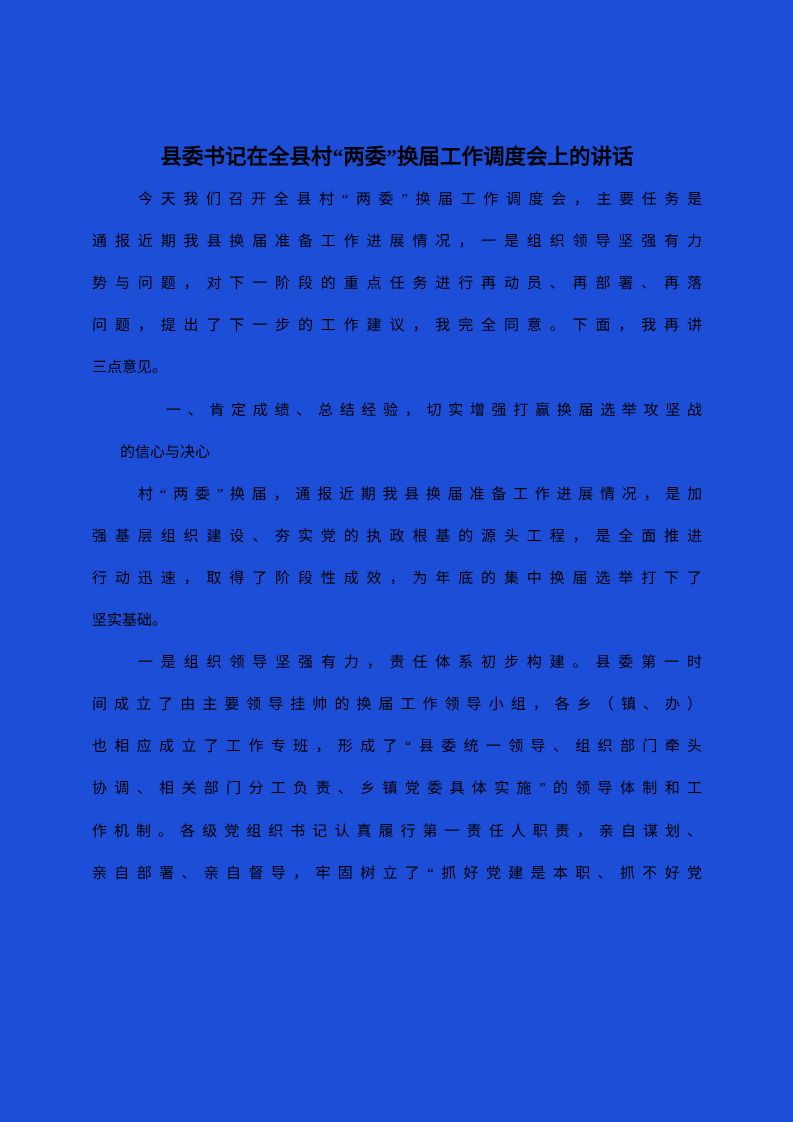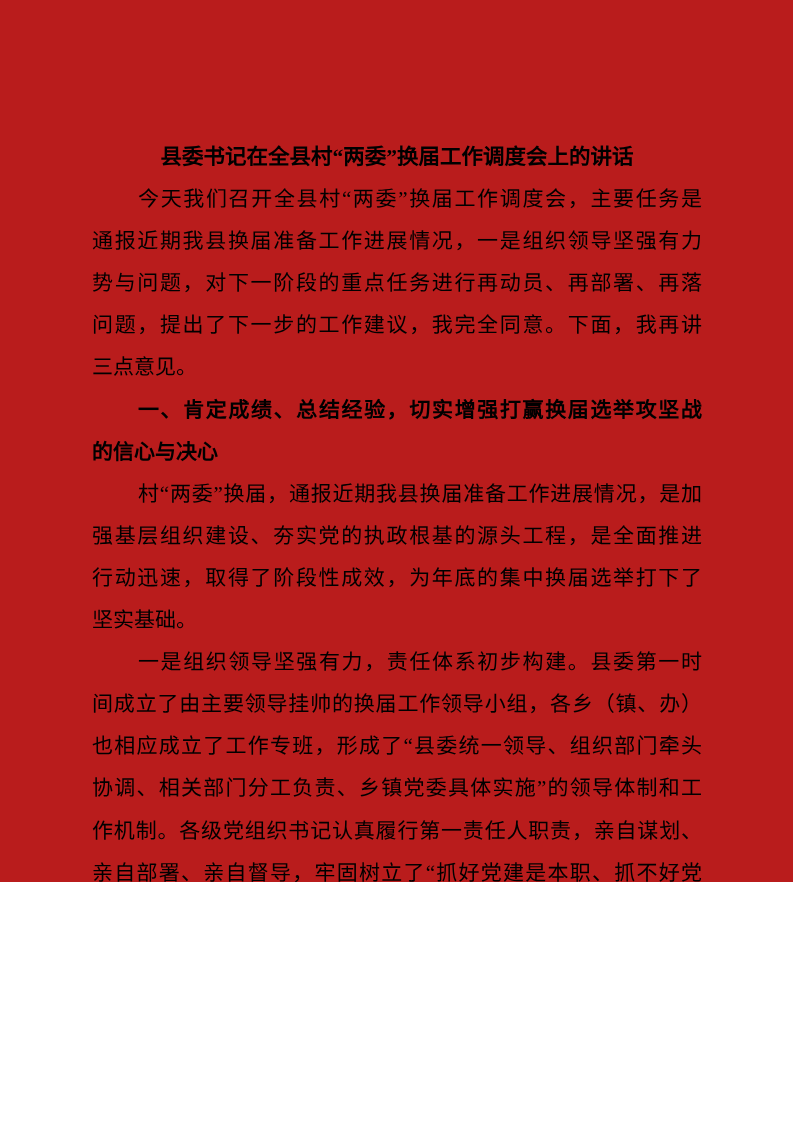--- a/index.html
+++ b/index.html
@@ -3,40 +3,40 @@
 <meta charset="utf-8">
 <style>
   html, body {
     margin: 0;
     padding: 0;
     background: #ffffff;
   }
   .page {
     position: relative;
     width: 793px;
-    height: 882px;
-    background: #b91c1c;
+    height: 1122px;
+    background: #1d4ed8;
     overflow: hidden;
     font-family: "Liberation Serif", "DejaVu Serif", serif;
     color: #000000;
   }
   .content {
     position: absolute;
     left: 92px;
     top: 136px;
     width: 610px;
   }
   .paragraph {
     margin: 0;
     padding: 0;
   }
   .line {
     height: 42.1px;
     line-height: 42.1px;
-    font-size: 21px;
+    font-size: 15px;
     text-align: justify;
     text-align-last: justify;
     text-justify: inter-character;
     white-space: normal;
     overflow: visible;
   }
   
   .line.first {
     text-indent: 46px;
   }
@@ -46,21 +46,22 @@
     text-align-last: left;
   }
   .paragraph.title .line {
     text-align: center;
     text-align-last: center;
     font-weight: 700;
     font-size: 21.5px;
     text-indent: 0;
   }
   .paragraph.heading .line {
-    font-weight: 700;
+    font-weight: 400;
+    margin-left: 28px;
   }
 </style>
 </head>
 <body>
 
 <div class="page">
   <div class="content" id="doc-content">
       <div class="paragraph title">
         <div class="line">县委书记在全县村“两委”换届工作调度会上的讲话</div>
       </div>

